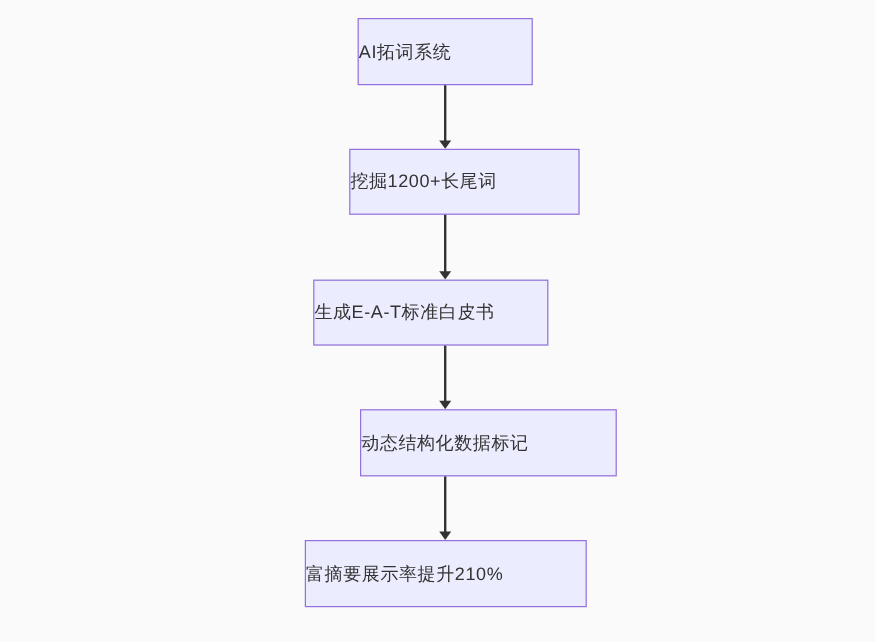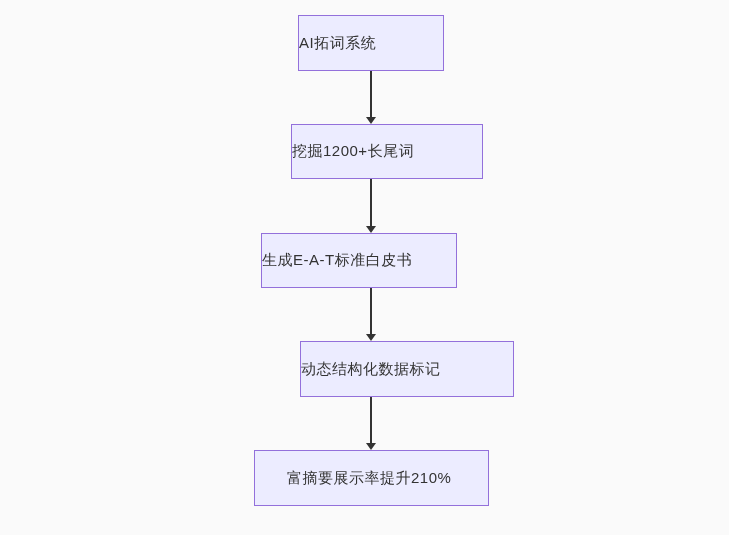--- a/index.html
+++ b/index.html
@@ -90,17 +90,17 @@
 
   <div class="node" style="left: 264px; top: 341px; width: 214px; height: 56px; margin-left: 36px;">
     <span class="node-label">动态结构化数据标记</span>
   </div>
 
   <div class="edge" style="left: 366px; top: 397px; height: 53px;">
     <div class="edge-line"></div>
     <div class="edge-head"></div>
   </div>
 
-  <div class="node" style="left: 254px; top: 450px; width: 235px; height: 56px; padding-left: 32px;">
+  <div class="node" style="left: 254px; top: 450px; width: 235px; height: 56px;">
     <span class="node-label">富摘要展示率提升210%</span>
   </div>
 
 </div>
 
 </body></html>

